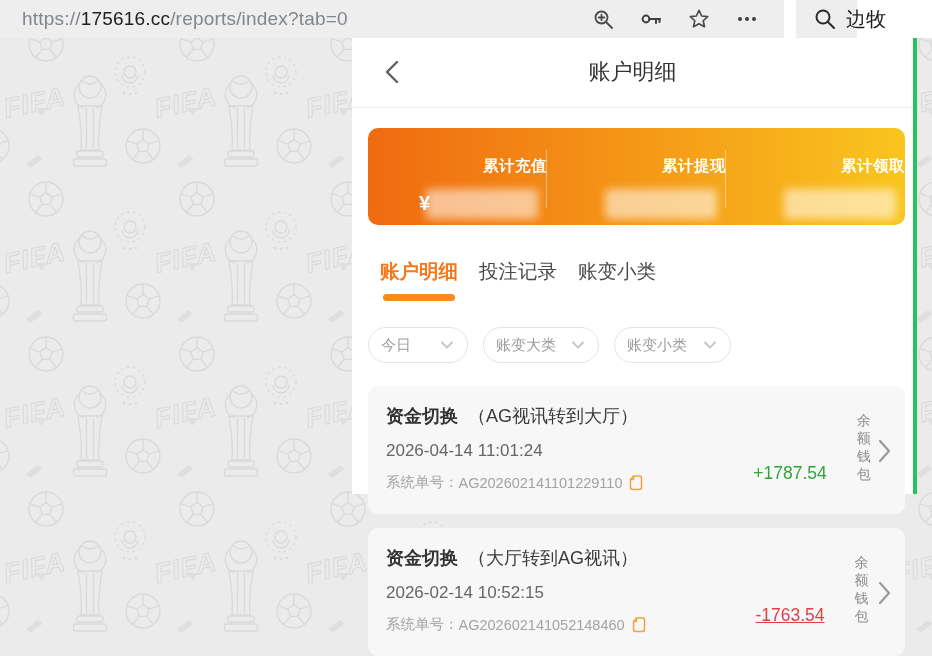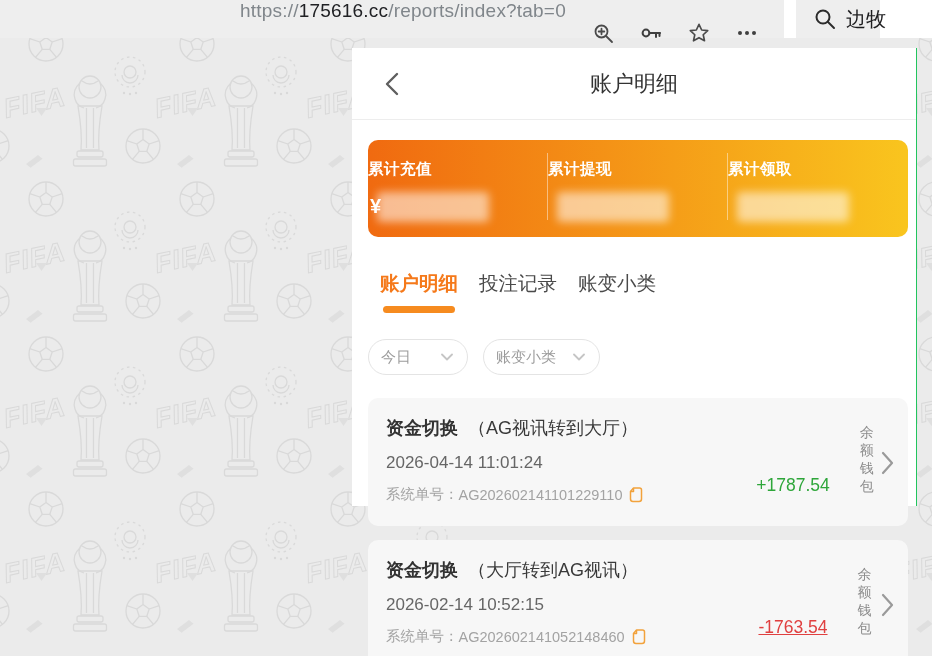--- a/index.html
+++ b/index.html
@@ -11,49 +11,49 @@
     color:#333;
   }
 
   
   .bg-pattern { position:absolute; left:0; top:38px; z-index:0; }
 
   
   .topbar { position:absolute; left:0; top:0; width:932px; height:38px;
             background:#fff; display:flex; z-index:3; }
   .seg { background:#eeeeee; height:38px; display:flex; align-items:center; }
-  .seg1 { width:784px; padding-left:22px;flex-direction:column; }
+  .seg1 { width:784px; padding-left:22px; }
   .seg-gap { width:12px; background:#fff; height:38px; }
-  .seg2 { width:84px; padding-left:18px; gap:5px;align-items:center; }
+  .seg2 { width:61px; padding-left:18px; gap:5px;align-items:center; }
   .url { font-size:19px; letter-spacing:.2px; white-space:nowrap; }
   .u-gray { color:#80868b; }
   .u-dark { color:#202124; }
   .bar-icons { margin-left:auto; display:flex; align-items:center; gap:26px; padding-right:26px; }
   .bicon { display:inline-flex; align-items:center; justify-content:center; width:22px; height:22px; }
   .vdiv { width:1px; height:20px; background:#dcdcdc; display:inline-block; }
   .search-text { font-size:20px; color:#1d1d1f; white-space:nowrap; }
 
   
-  .app { position:absolute; left:352px; top:48px; width:565px; height:458px;
-         background:#ffffff; z-index:2; border-right:1px solid #22c55e; }
+  .app { position:absolute; left:352px; top:36px; width:565px; height:458px;
+         background:#ffffff; z-index:2; border-right:4px solid #22c55e; }
   .app-header { position:relative; height:72px; border-bottom:1px solid #ededed;
                 display:flex; align-items:center; justify-content:center; }
   .back { position:absolute; left:24px; top:20px; width:32px; height:32px;
           background:none; border:none; cursor:pointer; display:flex;
           align-items:center; justify-content:center; }
   .page-title { font-size:22px; font-weight:500; color:#333; }
 
   .content { padding:0 8px 0 16px; }
 
   
   .summary { margin-top:20px; height:97px; border-radius:10px;
              background:linear-gradient(90deg,#f06a10,#f9c51e);
              display:flex; }
   .sum-col { flex:1; position:relative; display:flex; flex-direction:column;
-             align-items:flex-start; padding-top:19px; }
+             align-items:flex-end; padding-top:19px;margin-top:9px; }
   .sum-col:not(:last-child)::after { content:""; position:absolute; right:0; top:13px;
              bottom:17px; width:1px; background:rgba(255,255,255,.45); }
   .sum-label { color:#fff; font-size:15.5px; font-weight:700; letter-spacing:.5px; }
   .sum-value { margin-top:12px; position:relative; width:130px; height:30px;
                display:flex; align-items:center; justify-content:center; }
   .blur-block { width:112px; height:30px; border-radius:4px;
                 background:rgba(255,255,255,.55); filter:blur(4px); }
   .yen { position:absolute; left:2px; top:3px; color:#fff; font-size:20px;
          font-weight:700; z-index:1; }
 
@@ -237,20 +237,26 @@
       <div class="tab">账变小类</div>
     </div>
 
     <div class="filters">
       <button class="pill pill-1">
         <span>今日</span>
         <svg width="12" height="8" viewBox="0 0 12 8" fill="none" stroke="#c5c5c5" stroke-width="1.8" stroke-linecap="round" stroke-linejoin="round">
             <path d="M1 1.5 L6 6.5 L11 1.5"></path>
           </svg>
       </button>
+      <button class="pill pill-2">
+        <span>账变大类</span>
+        <svg width="12" height="8" viewBox="0 0 12 8" fill="none" stroke="#c5c5c5" stroke-width="1.8" stroke-linecap="round" stroke-linejoin="round">
+            <path d="M1 1.5 L6 6.5 L11 1.5"></path>
+          </svg>
+      </button>
       <button class="pill pill-3">
         <span>账变小类</span>
         <svg width="12" height="8" viewBox="0 0 12 8" fill="none" stroke="#c5c5c5" stroke-width="1.8" stroke-linecap="round" stroke-linejoin="round">
             <path d="M1 1.5 L6 6.5 L11 1.5"></path>
           </svg>
       </button>
     </div>
 
     <div class="tx-list">
 

